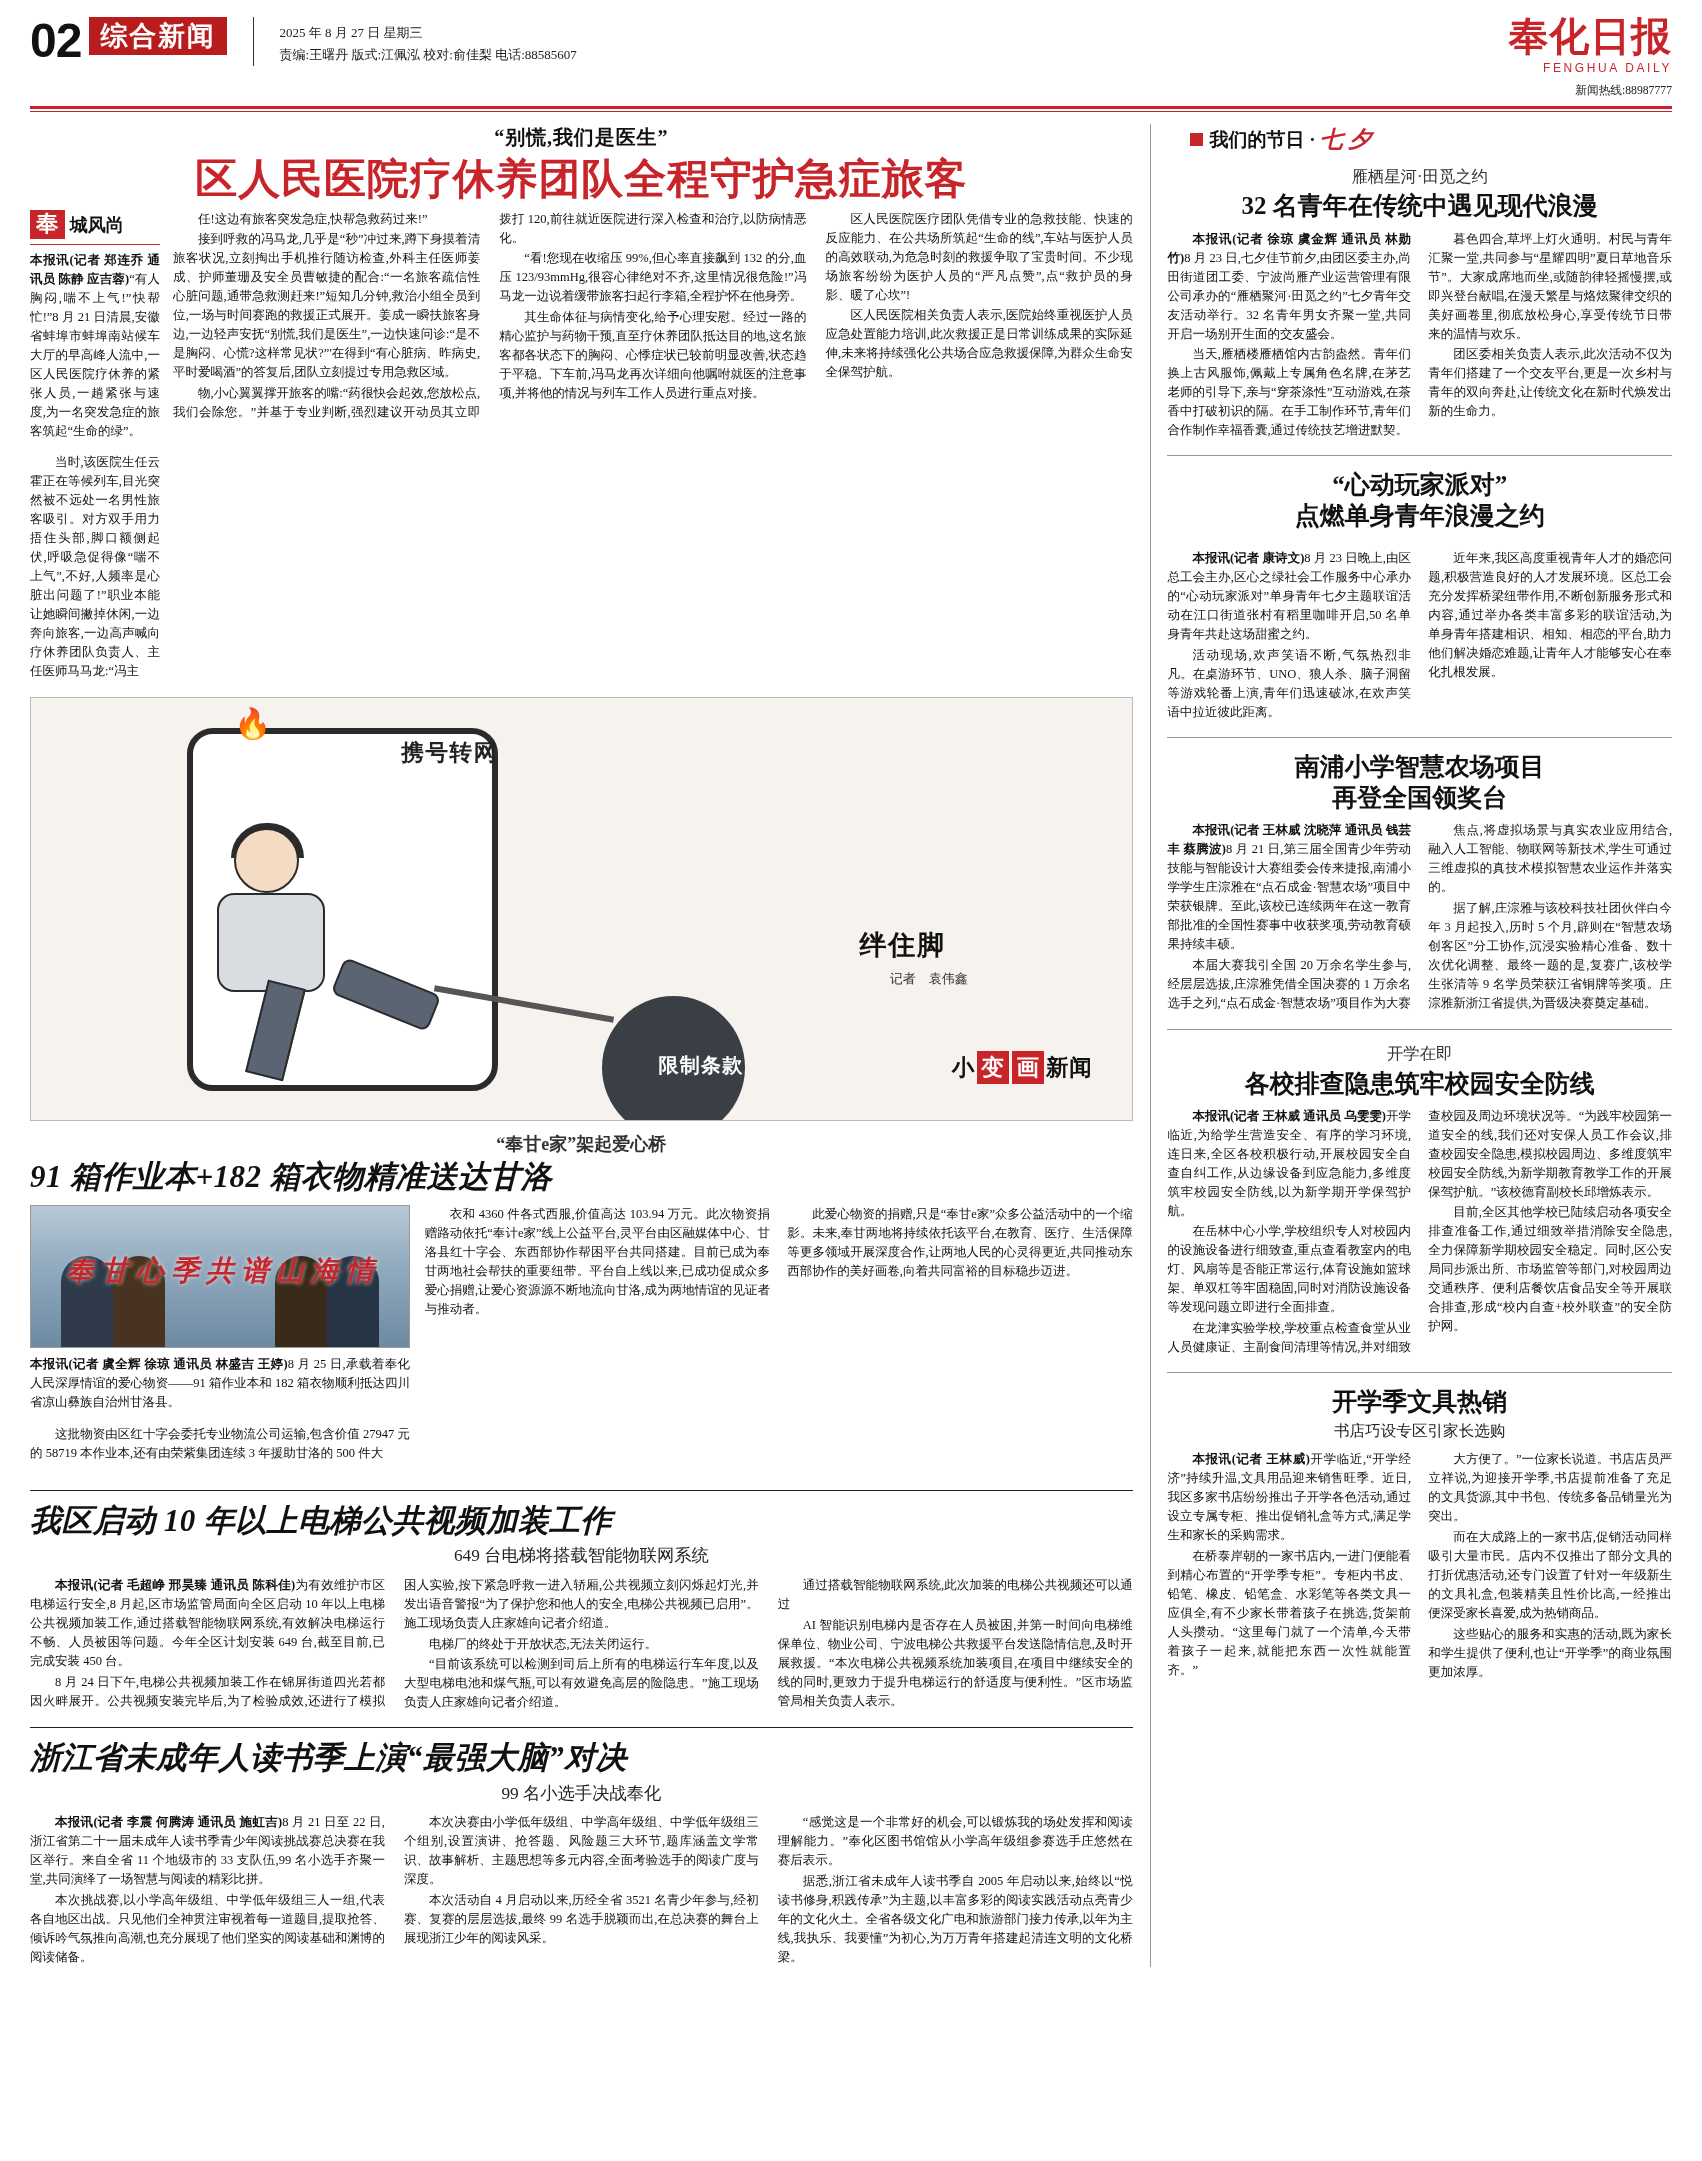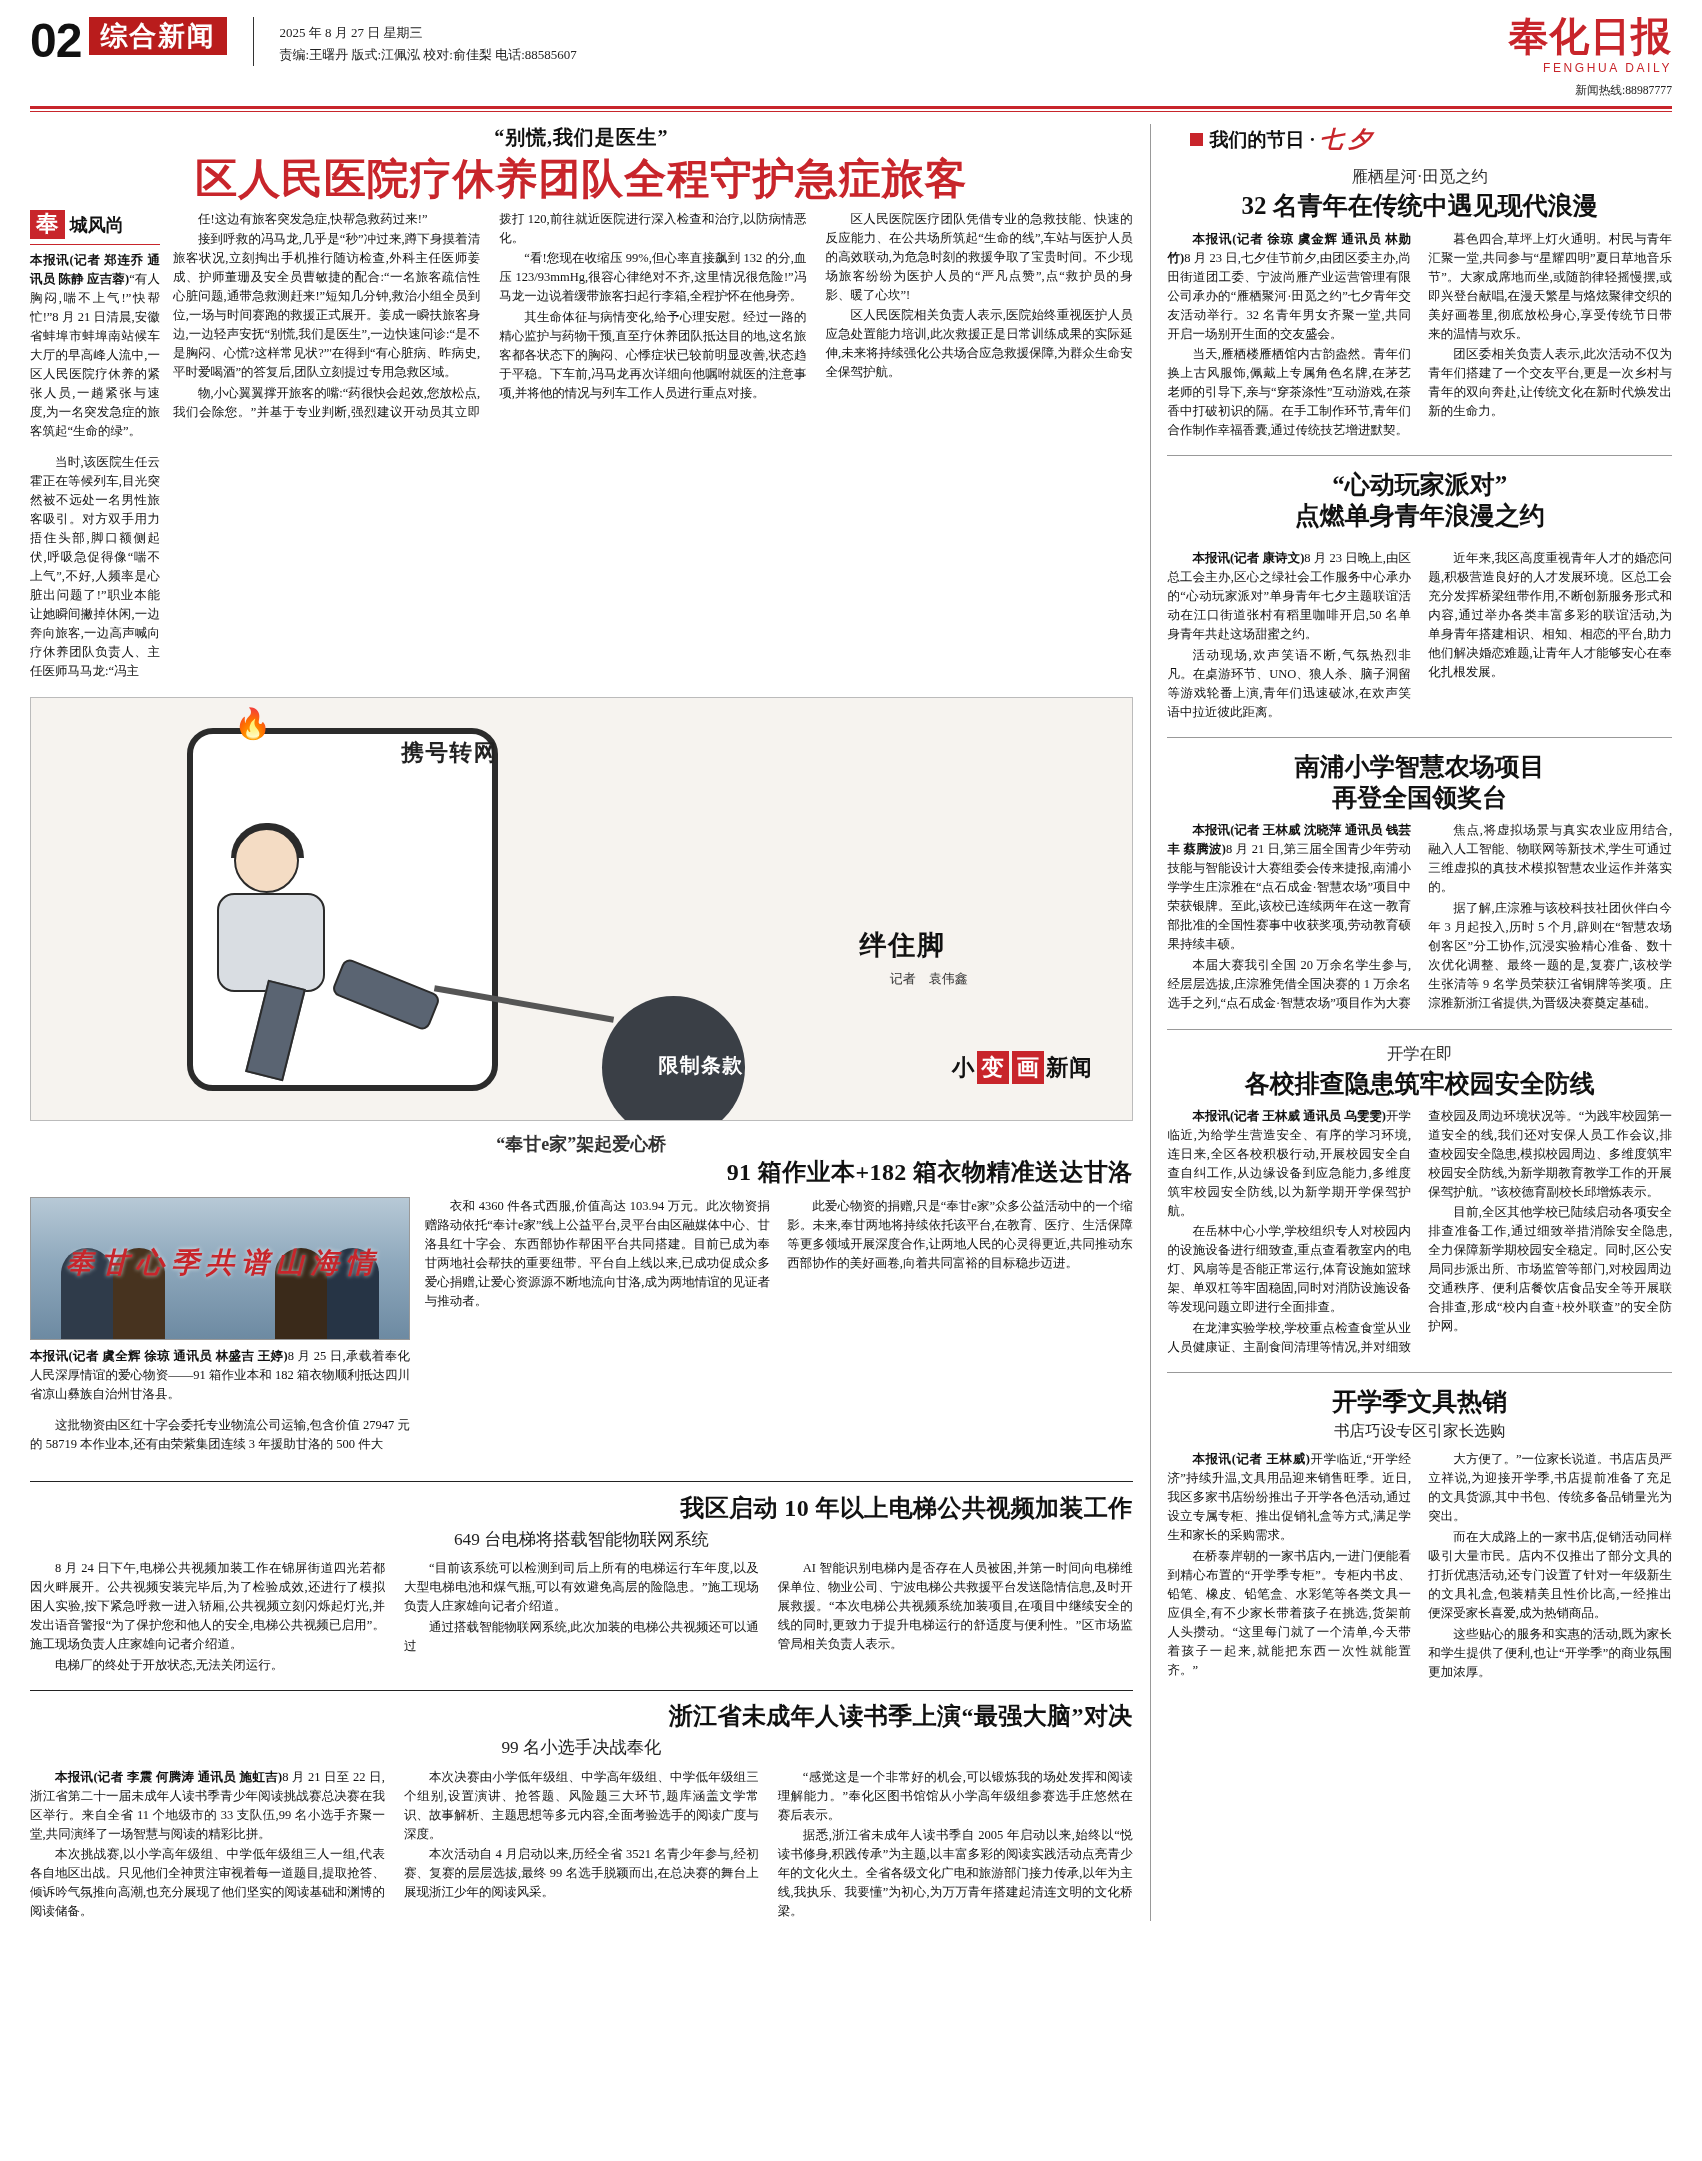--- a/index.html
+++ b/index.html
@@ -104,25 +104,26 @@
     text-align: center;
     font-size: 42px;
     font-weight: bold;
     color: #c8252b;
     letter-spacing: 0.9px;
     line-height: 1.1;
     font-family: "Liberation Serif", serif;
     margin-bottom: 6px;
   }
   .headline-2 {
-    text-align: right;
-    font-size: 24px;
+    text-align: left;
+    font-size: 31px;
     font-weight: bold;
     letter-spacing: 0.4px;
     line-height: 1.2;
+    font-style: italic;
   }
   .headline-3 {
     text-align: center;
     font-size: 25px;
     font-weight: bold;
     line-height: 1.25;
   }
   .subhead {
     text-align: center;
     font-size: 17.3px;
@@ -385,20 +386,23 @@
           </div>
         </div>
       </div>
 
       <div class="hr-black"></div>
 
       <div>
         <div class="headline-2">我区启动 10 年以上电梯公共视频加装工作</div>
         <div class="subhead">649 台电梯将搭载智能物联网系统</div>
         <div style="margin-top:8.6px;" class="textcols-3">
+          <p>
+            <span class="byline">本报讯(记者 毛超峥 邢昊臻 通讯员 陈科佳)</span><span>为有效维护市区电梯运行安全,8 月起,区市场监管局面向全区启动 10 年以上电梯公共视频加装工作,通过搭载智能物联网系统,有效解决电梯运行不畅、人员被困等问题。今年全区计划安装 649 台,截至目前,已完成安装 450 台。</span>
+          </p>
           <p>8 月 24 日下午,电梯公共视频加装工作在锦屏街道四光若都因火畔展开。公共视频安装完毕后,为了检验成效,还进行了模拟困人实验,按下紧急呼救一进入轿厢,公共视频立刻闪烁起灯光,并发出语音警报“为了保护您和他人的安全,电梯公共视频已启用”。施工现场负责人庄家雄向记者介绍道。</p>
           <p>电梯厂的终处于开放状态,无法关闭运行。</p>
           <p>“目前该系统可以检测到司后上所有的电梯运行车年度,以及大型电梯电池和煤气瓶,可以有效避免高层的险隐患。”施工现场负责人庄家雄向记者介绍道。</p>
           <p>通过搭载智能物联网系统,此次加装的电梯公共视频还可以通过</p>
           <p>AI 智能识别电梯内是否存在人员被困,并第一时间向电梯维保单位、物业公司、宁波电梯公共救援平台发送隐情信息,及时开展救援。“本次电梯公共视频系统加装项目,在项目中继续安全的线的同时,更致力于提升电梯运行的舒适度与便利性。”区市场监管局相关负责人表示。</p>
         </div>
       </div>
 
       <div class="hr-black"></div>
 

